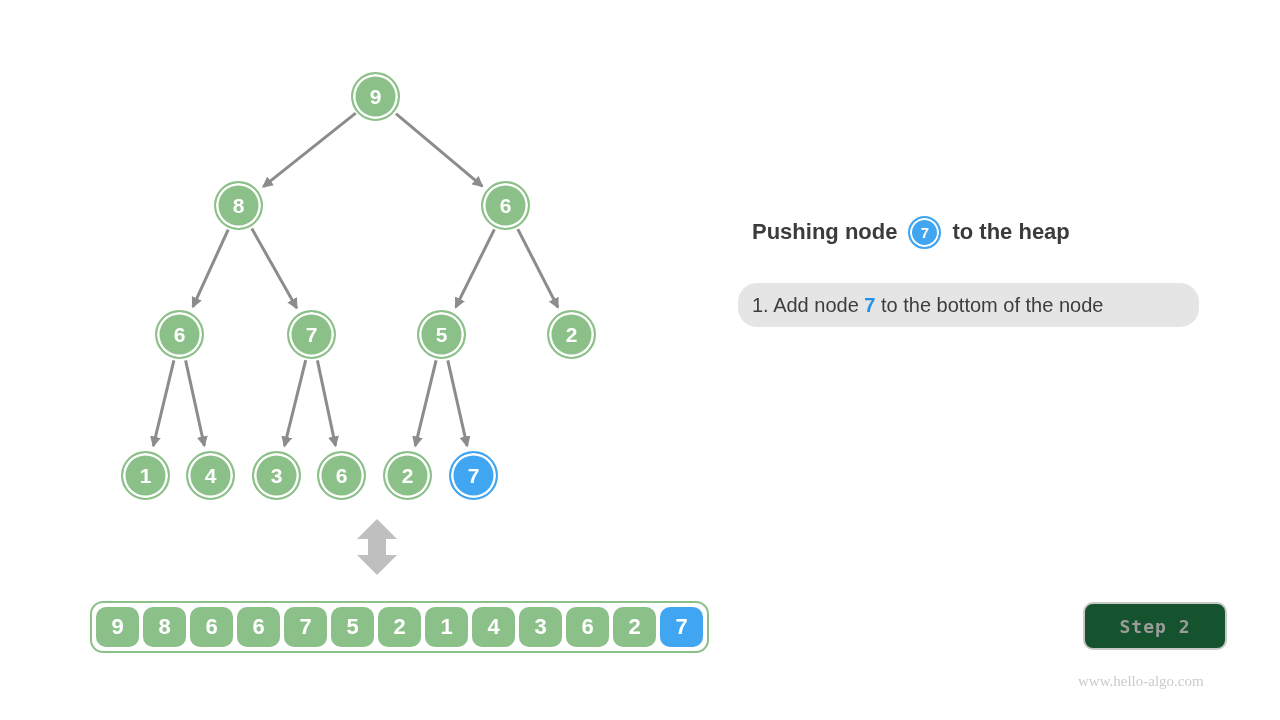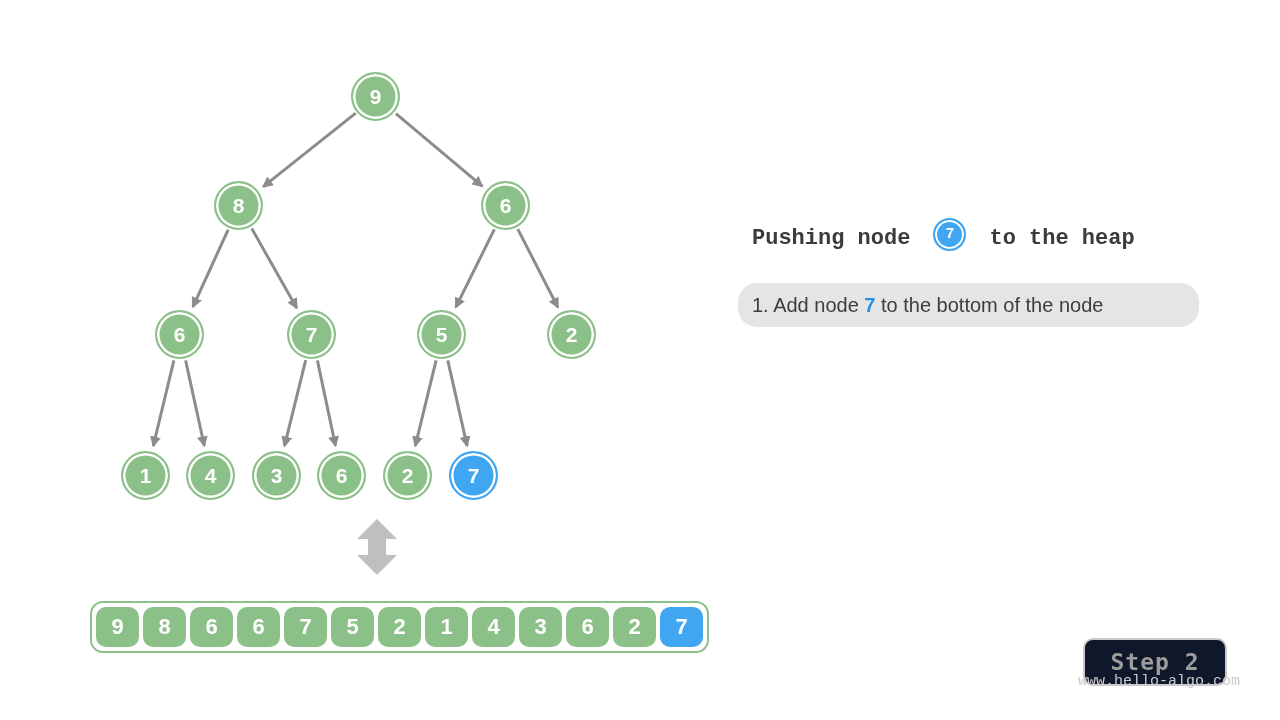--- a/index.html
+++ b/index.html
@@ -49,25 +49,24 @@
     background: var(--node-green);
     color: #ffffff;
     font-size: 22px; font-weight: bold;
     display: flex; align-items: center; justify-content: center;
   }
   .cell.blue { background: var(--node-blue); }
 
   
   .title {
     position: absolute; left: 752px; top: 213px; height: 38px;
-    display: flex; align-items: flex-end; gap: 23px;
+    display: flex; align-items: center; gap: 11px;
     font-size: 22px; font-weight: bold;
     color: var(--title-text);
     white-space: nowrap;
-    font-family: Liberation Mono, monospace;
   }
   .title-node {
     width: 29px; height: 29px;
     border-radius: 50%;
     background: var(--node-blue);
     border: 2.5px solid var(--node-blue);
     box-shadow: inset 0 0 0 2px #ffffff;
     color: #ffffff;
     font-size: 15px; font-weight: bold;
     display: flex; align-items: center; justify-content: center;
@@ -88,34 +87,33 @@
   }
   .instruction .hl { color: var(--highlight-text-blue); font-weight: bold; }
 
   
   .step-btn {
     position: absolute; left: 1083px; top: 602px;
     width: 144px; height: 48px;
     box-sizing: border-box;
     border: 2px solid var(--step-border);
     border-radius: 10px;
-    background: #0f172a;
+    background: #14532d;
     color: var(--step-text);
     font-family: "DejaVu Sans Mono", monospace;
-    font-size: 23px; font-weight: bold;
+    font-size: 18px; font-weight: bold;
     letter-spacing: 1px;
     display: flex; align-items: center; justify-content: center;
     cursor: pointer;
-    margin-top: 36px;
   }
 
   
   .watermark {
     position: absolute; left: 1078px; top: 673px;
-    font-family: Liberation Mono, monospace;
+    font-family: Liberation Serif, serif;
     font-size: 15px;
     color: var(--watermark-text);
   }
 </style>
 </head>
 <body>
 
 <div class="canvas">
 
   <svg class="edges" width="720" height="580" aria-hidden="true">

